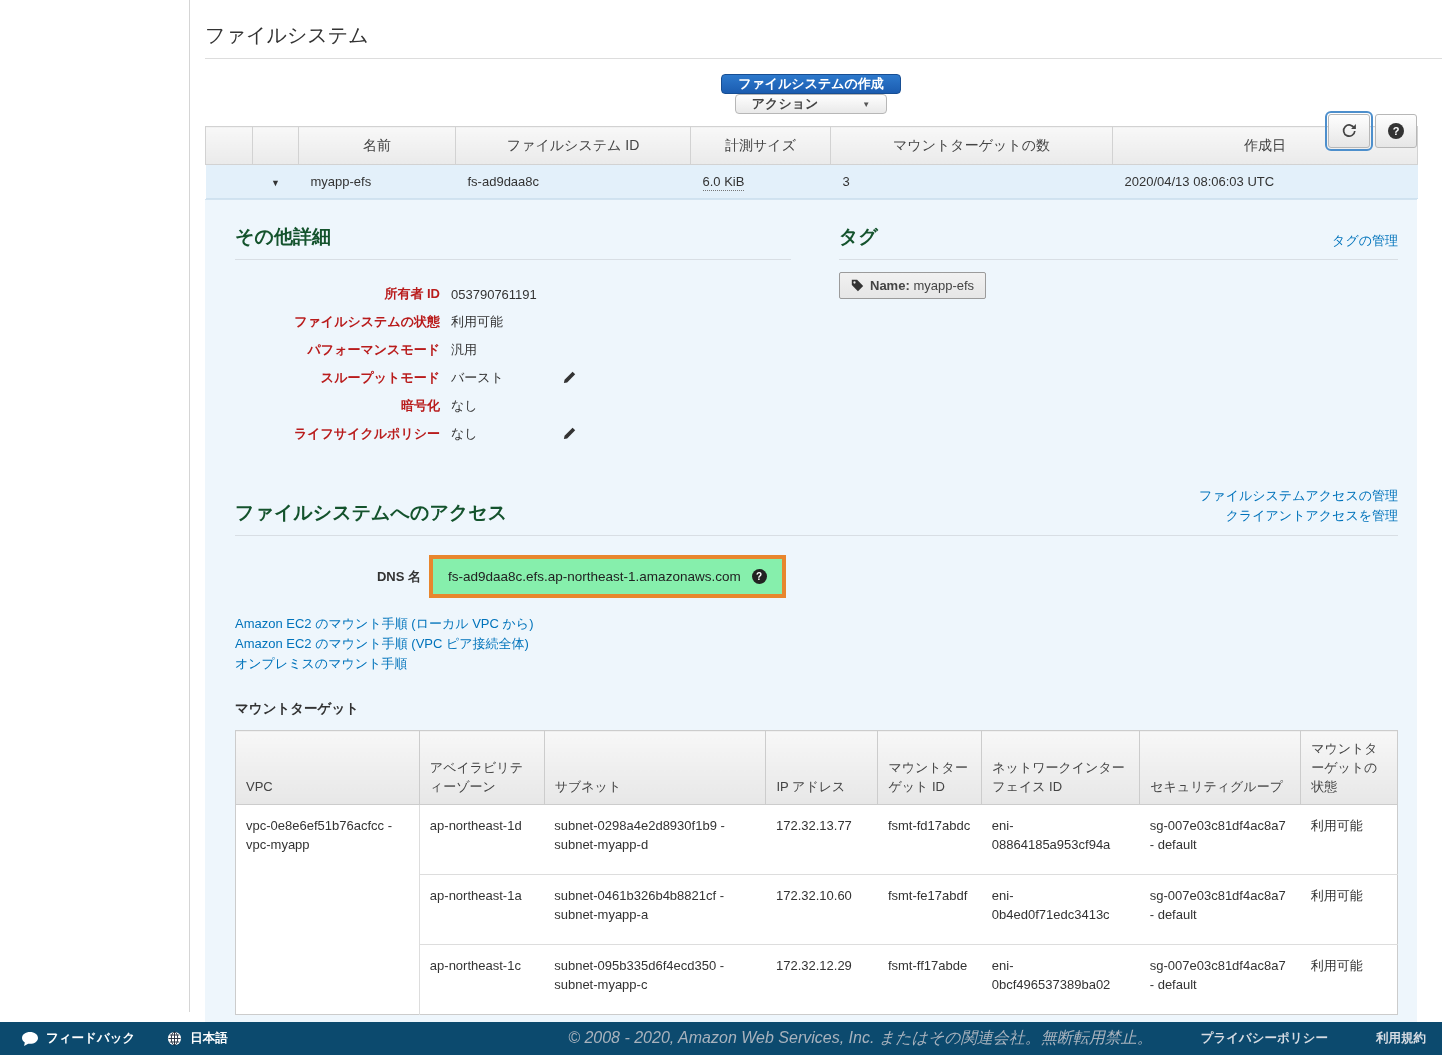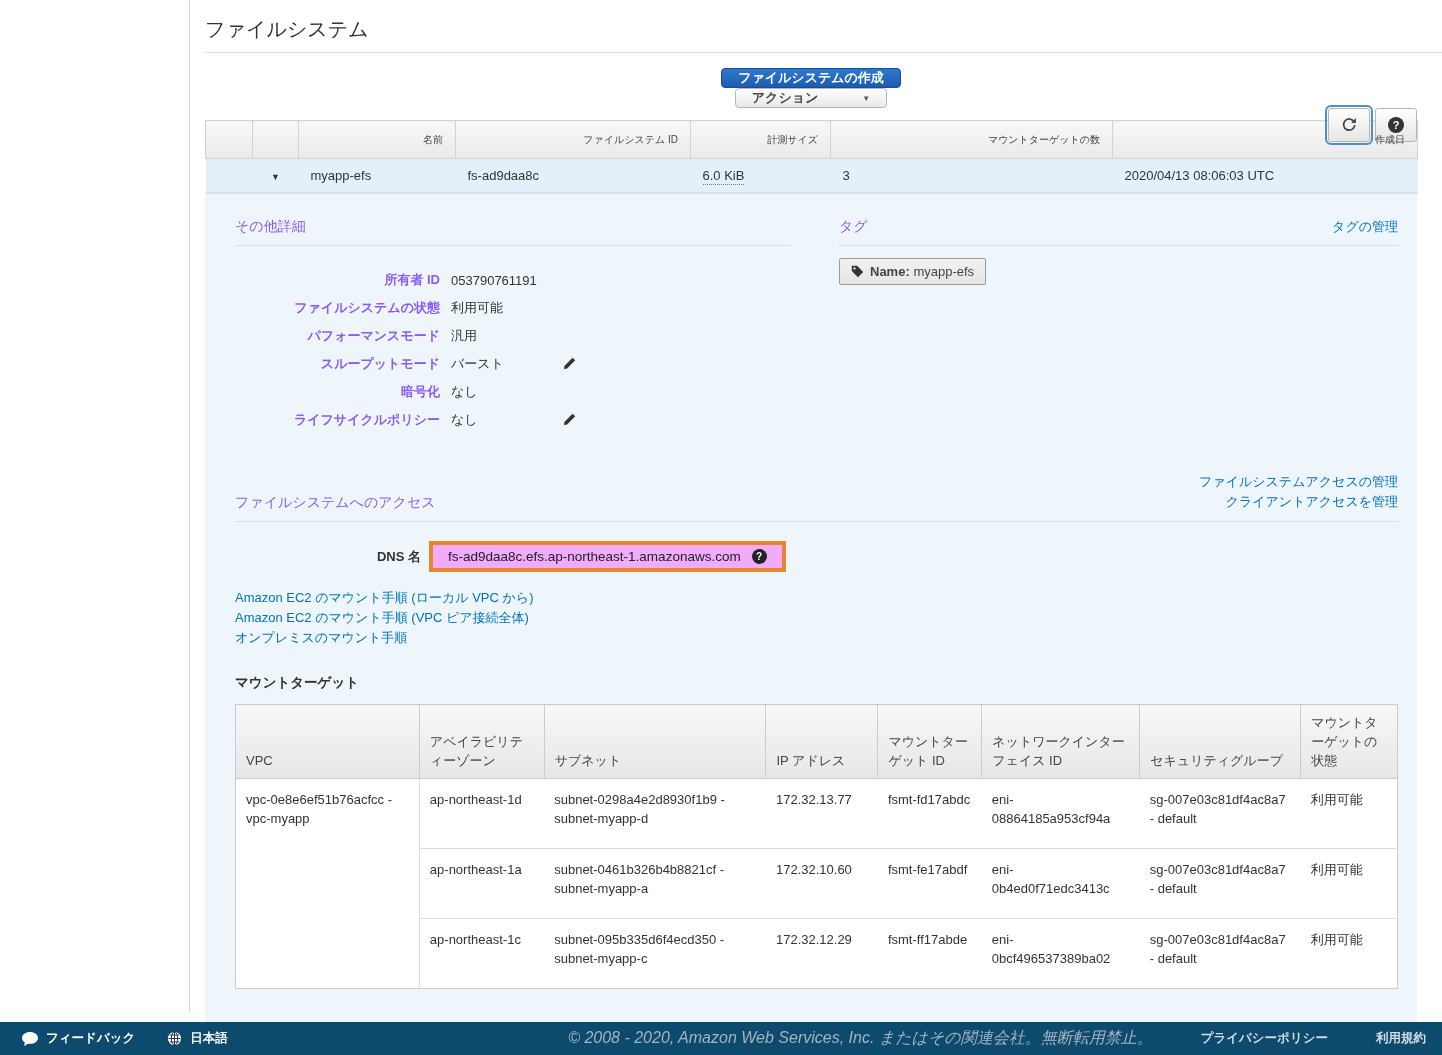--- a/index.html
+++ b/index.html
@@ -5,21 +5,21 @@
   * { box-sizing: border-box; margin: 0; padding: 0; }
   html, body { width: 1442px; height: 1055px; overflow: hidden; }
   body {
     font-family: "Liberation Sans", "DejaVu Sans", sans-serif;
     background: #fff; color: #333; position: relative; font-size: 13px;
   }
   .gutter {
     position: absolute; left: 0; top: 0; width: 190px; height: 1012px;
     background: #fff; border-right: 1px solid #d5d5d5;
   }
-  .main { position: absolute; left: 191px; top: 6px; width: 1251px; padding: 0 25px 0 14px; }
+  .main { position: absolute; left: 191px; top: 12px; width: 1251px; padding: 0 25px 0 14px; }
 
   .page-title {
     margin-top: 10px; font-size: 20px; font-weight: 400; color: #333;
     padding-bottom: 9px; border-bottom: 1px solid #ddd; margin-right: -25px; padding-right: 25px;
   }
 
   .toolbar { margin-top: 15px; display: flex; align-items: center; height: 36px; flex-direction: column; }
   .btn {
     display: inline-flex; align-items: center; height: 32px; padding: 0 16px;
     border-radius: 4px; font-size: 13px; font-weight: bold; cursor: pointer;
@@ -43,22 +43,22 @@
   .qmark {
     display: inline-block; width: 16px; height: 16px; border-radius: 50%;
     background: #333; color: #fff; font-size: 11px; font-weight: bold;
     line-height: 16px; text-align: center;
   }
 
   
   table.fs { border-collapse: collapse; table-layout: fixed; width: 1212px; margin-top: 16px; }
   table.fs th {
     background: linear-gradient(#f8f8f8, #eaeaea); border: 1px solid #d2d2d2;
-    height: 38px; font-weight: normal; font-size: 10px; color: #444;
-    text-align: right; padding: 0 12px;
+    height: 38px; font-weight: normal; font-size: 14px; color: #444;
+    text-align: center; padding: 0 12px;
   }
   table.fs td {
     background: #e3f0fa; height: 34px; font-size: 13px; color: #333;
     padding: 0 12px; border-bottom: 1px solid #cfe2f0;
   }
   .col-radio { width: 47px; } .col-caret { width: 46px; }
   .col-name { width: 157px; } .col-id { width: 235px; } .col-size { width: 140px; }
   .col-count { width: 282px; } .col-created { width: 305px; }
   td.center { text-align: center; padding: 0; }
   .radio { width: 16px; height: 16px; border-radius: 50%; background: #2f7dc9; position: relative; margin: 0 auto; cursor: pointer; }
@@ -68,46 +68,46 @@
   .dotted-underline { border-bottom: 1px dotted #777; padding-bottom: 1px; }
 
   
   .panel {
     background: #eef6fc; border-top: 1px solid #d2e3f0; min-height: 840px;
     padding: 24px 19px 36px 30px; width: 1212px;
   }
   .panel-top { display: flex; }
   .details-col { width: 556px; }
   .tags-col { flex: 1; margin-left: 48px; }
-  .section-heading { font-size: 14px; font-weight: 400; color: #8b5cf6; }
+  .section-heading { font-size: 19px; font-weight: 700; color: #14532d; }
   .heading-row { display: flex; justify-content: space-between; align-items: flex-end; }
   .rule { border: none; border-top: 1px solid #d8dee4; margin-top: 9px; }
   a.link { color: #0073bb; text-decoration: none; cursor: pointer; font-size: 13px; }
 
   .kv-list { margin-top: 20px; }
   .kv { display: flex; align-items: center; height: 28px; position: relative; }
-  .kv .k { width: 205px; text-align: right; font-weight: bold; color: #8b5cf6; font-size: 13px; }
+  .kv .k { width: 205px; text-align: right; font-weight: bold; color: #b91c1c; font-size: 13px; }
   .kv .v { margin-left: 11px; font-size: 13px; color: #333; }
   .kv .edit { position: absolute; left: 328px; top: 7px; cursor: pointer; line-height: 0; }
   .green { color: #2d9d5a; }
 
   .tag-chip {
     display: inline-flex; align-items: center; margin-top: 12px;
     background: linear-gradient(#f1f1f1, #e6e6e6); border: 1px solid #9b9b9b; border-radius: 2px;
     padding: 5px 11px; font-size: 13px; color: #444; gap: 6px;
   }
 
   .access-section { margin-top: 38px; }
   .access-links { text-align: right; line-height: 20px; }
   .access-links a { display: block; }
 
   .dns-row { margin-top: 19px; display: flex; align-items: center; }
   .dns-label { width: 186px; text-align: right; font-weight: bold; font-size: 13px; margin-right: 8px; }
   .dns-box {
-    border: 4px solid #e8862d; background: #f0abfc; padding: 4px 15px;
+    border: 4px solid #e8862d; background: #86efac; padding: 10px 15px;
     display: inline-flex; align-items: center; gap: 11px; font-size: 13.5px; color: #222;
   }
   .dns-box .qmark { width: 15px; height: 15px; line-height: 15px; font-size: 10px; background: #222; cursor: pointer; }
 
   .mount-links { margin-top: 16px; line-height: 20px; }
   .mount-links a { display: block; }
 
   .mt-heading { margin-top: 26px; font-size: 13.5px; font-weight: bold; color: #333; }
 
   table.mt { border-collapse: collapse; width: 1163px; margin-top: 12px; background: #fff; }

